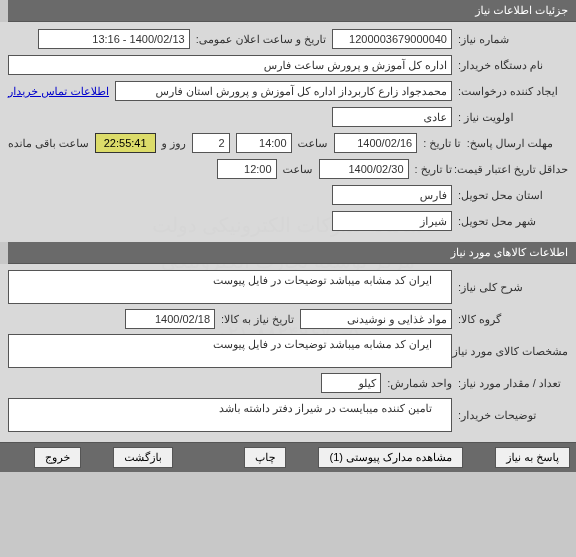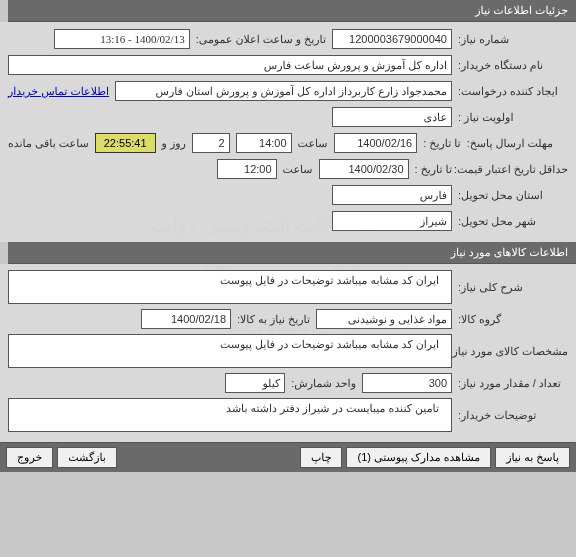--- a/index.html
+++ b/index.html
@@ -76,47 +76,48 @@
 .link {
   color: #0000cc;
   text-decoration: underline;
   cursor: pointer;
   margin-right: auto;
 }
 .textarea {
   background: #fff;
   border: 1px solid #555;
   min-height: 34px;
-  padding: 3px 12px;
+  padding: 3px 19px;
   font-size: 11px;
   color: #333;
   flex: 1;
 }
 .footer {
   background: #6a6a6a;
   padding: 4px 6px;
   display: flex;
   gap: 4px;
   align-items: center;
   border-top: 1px solid #555;
 }
 .btn {
   background: #f0f0f0;
   border: 1px solid #555;
   padding: 3px 10px;
   font-size: 11px;
   cursor: pointer;
   font-family: Tahoma, Arial, sans-serif;
+  margin-left: 28px;
 }
 .spacer { flex: 1; }
 .w-120 { width: 120px; }
 .w-90 { width: 90px; }
 .w-60 { width: 60px; }
 .w-40 { width: 40px; }
-.w-140 { width: 136px; font-family: Liberation Serif, serif; }
+.w-140 { width: 152px; }
 .label-col { width: 110px; display:inline-block; text-align:left;}
 </style>
 </head>
 <body>
 
 <div class="watermark">
   <div>سامانه تدارکات الکترونیکی دولت</div>
   <div>مرکز توسعه تجارت الکترونیکی</div>
   <div>www.setadiran.ir</div>
   <div>۰۲۱-۸۸۲۴۹۶۷۰-۵</div>
@@ -197,21 +198,20 @@
       <span class="field w-90">1400/02/18</span>
     </div>
 
     <div class="row">
       <span class="lbl label-col">مشخصات کالای مورد نیاز:</span>
       <div class="textarea">ایران کد مشابه میباشد توضیحات در فایل پیوست</div>
     </div>
 
     <div class="row">
       <span class="lbl label-col">تعداد / مقدار مورد نیاز:</span>
-      <span class="field w-90">300</span>
       <span class="lbl">واحد شمارش:</span>
       <span class="field w-60">کیلو</span>
     </div>
 
     <div class="row">
       <span class="lbl label-col">توضیحات خریدار:</span>
       <div class="textarea">تامین کننده میبایست در شیراز دفتر داشته باشد</div>
     </div>
 
   </div>

